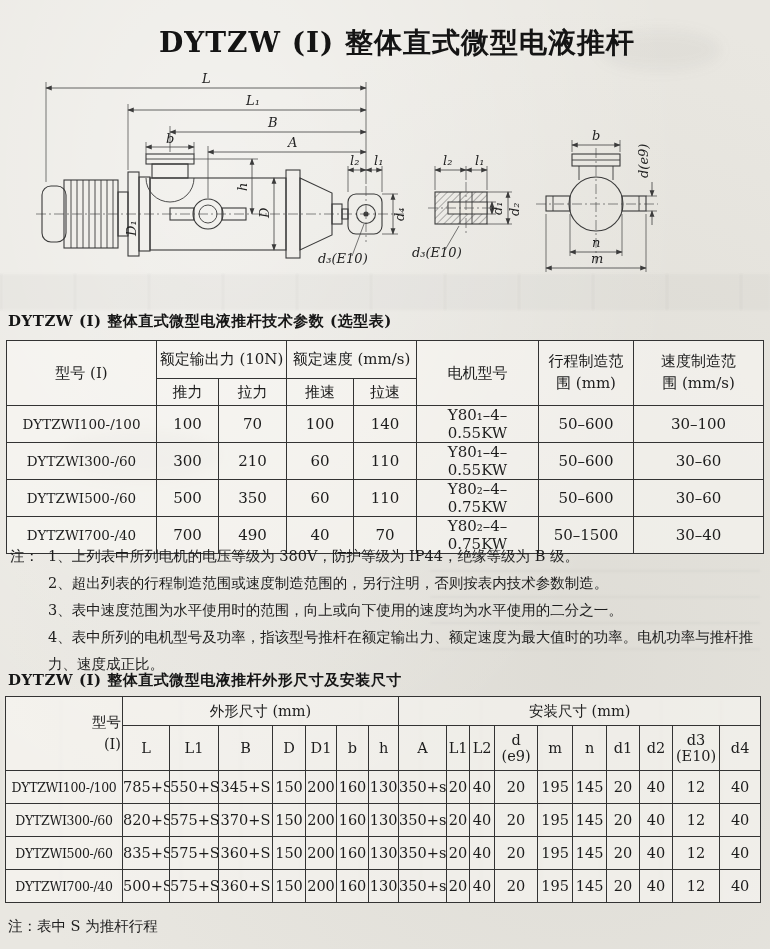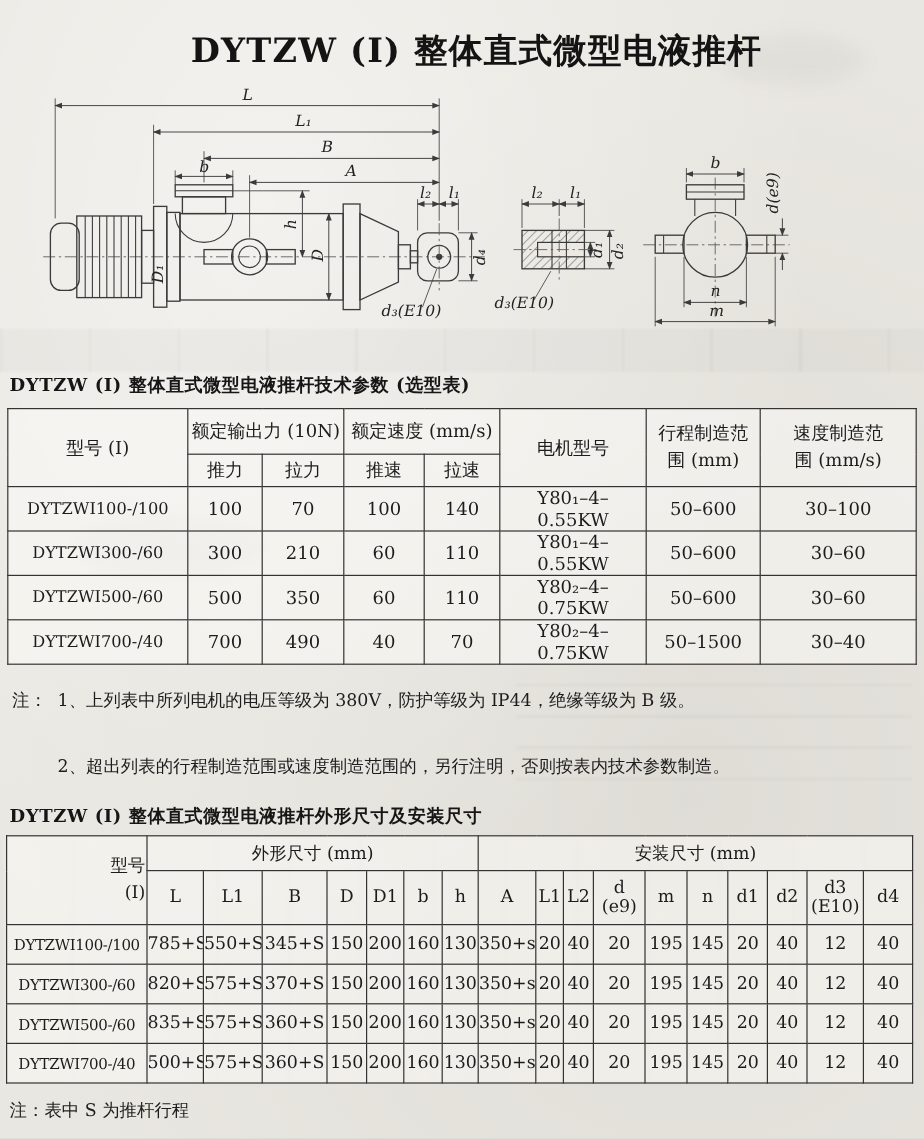--- a/index.html
+++ b/index.html
@@ -51,21 +51,21 @@
 
   .t2{top:696px;left:5px;width:755px;}
   .t2 th{font-size:14.5px;}
   .t2 thead tr:first-child th{height:28px;}
   .t2 thead tr:last-child th{height:44px;}
   .t2 tbody td{height:32px;font-size:14.5px;padding:0;}
   .t2 tbody td:first-child{font-size:12.5px;letter-spacing:-0.3px;}
   .modelhead div{line-height:1.5;text-align:right;}
 
   .notes{position:absolute;top:543px;left:10px;width:752px;font-size:14.5px;color:#1d1d1d;}
-  .note-line{line-height:27px;margin-top:28px;}
+  .note-line{line-height:27px;}
   .np{display:inline-block;width:38px;}
   .ind{margin-left:38px;}
 
   .footnote{position:absolute;top:913px;left:8px;font-size:14.5px;line-height:27px;color:#1d1d1d;}
 
   
   .ln{fill:none;stroke:#3a3a3a;stroke-width:1.1;}
   .lnt{fill:none;stroke:#3a3a3a;stroke-width:0.9;}
   .cl{fill:none;stroke:#555;stroke-width:0.7;stroke-dasharray:10 3 2 3;}
   .dim{fill:none;stroke:#3f3f3f;stroke-width:0.8;}
@@ -323,20 +323,22 @@
           <td>Y80₂–4–0.75KW</td>
           <td>50–1500</td>
           <td>30–40</td>
         </tr>
       </tbody>
   </table>
 
   <div class="notes">
     <div class="note-line"><span class="np">注：</span><span>1、上列表中所列电机的电压等级为 380V，防护等级为 IP44，绝缘等级为 B 级。</span></div>
     <div class="note-line ind">2、超出列表的行程制造范围或速度制造范围的，另行注明，否则按表内技术参数制造。</div>
+    <div class="note-line ind">3、表中速度范围为水平使用时的范围，向上或向下使用的速度均为水平使用的二分之一。</div>
+    <div class="note-line ind">4、表中所列的电机型号及功率，指该型号推杆在额定输出力、额定速度为最大值时的功率。电机功率与推杆推力、速度成正比。</div>
   </div>
 
   <div class="caption c2">DYTZW (I) 整体直式微型电液推杆外形尺寸及安装尺寸</div>
 
   <table class="t2">
     <colgroup>
       <col style="width:117px">
         <col style="width:47px">
         <col style="width:49px">
         <col style="width:54px">

